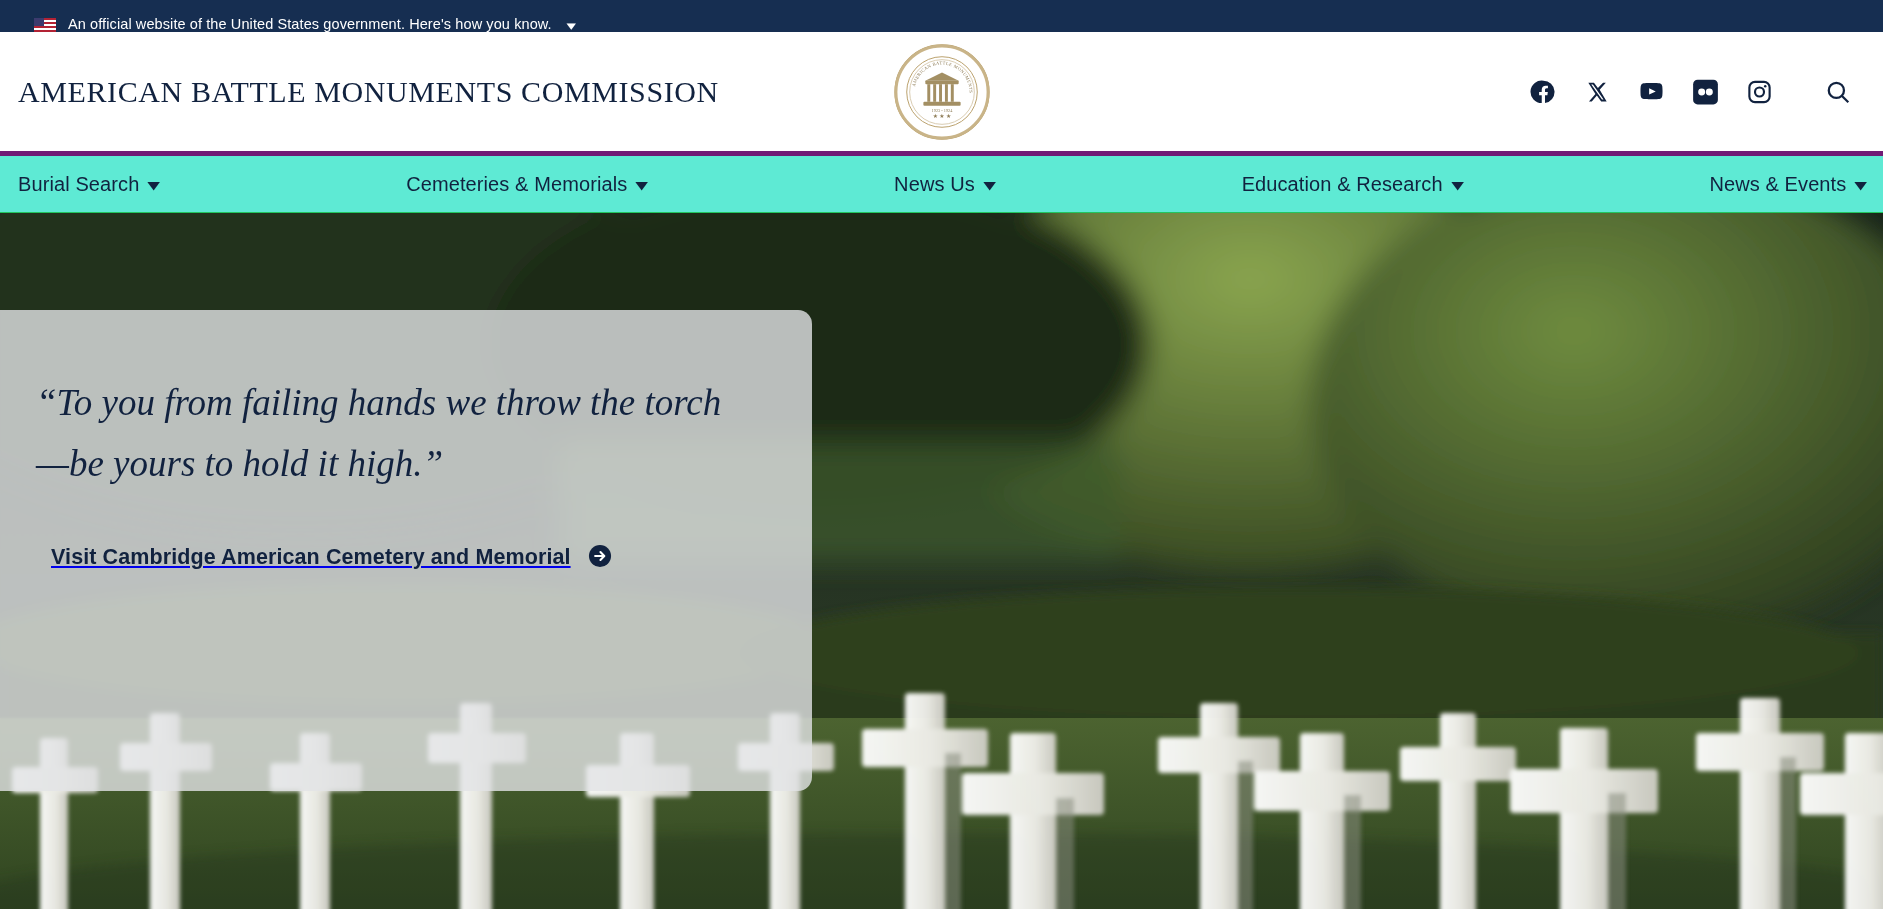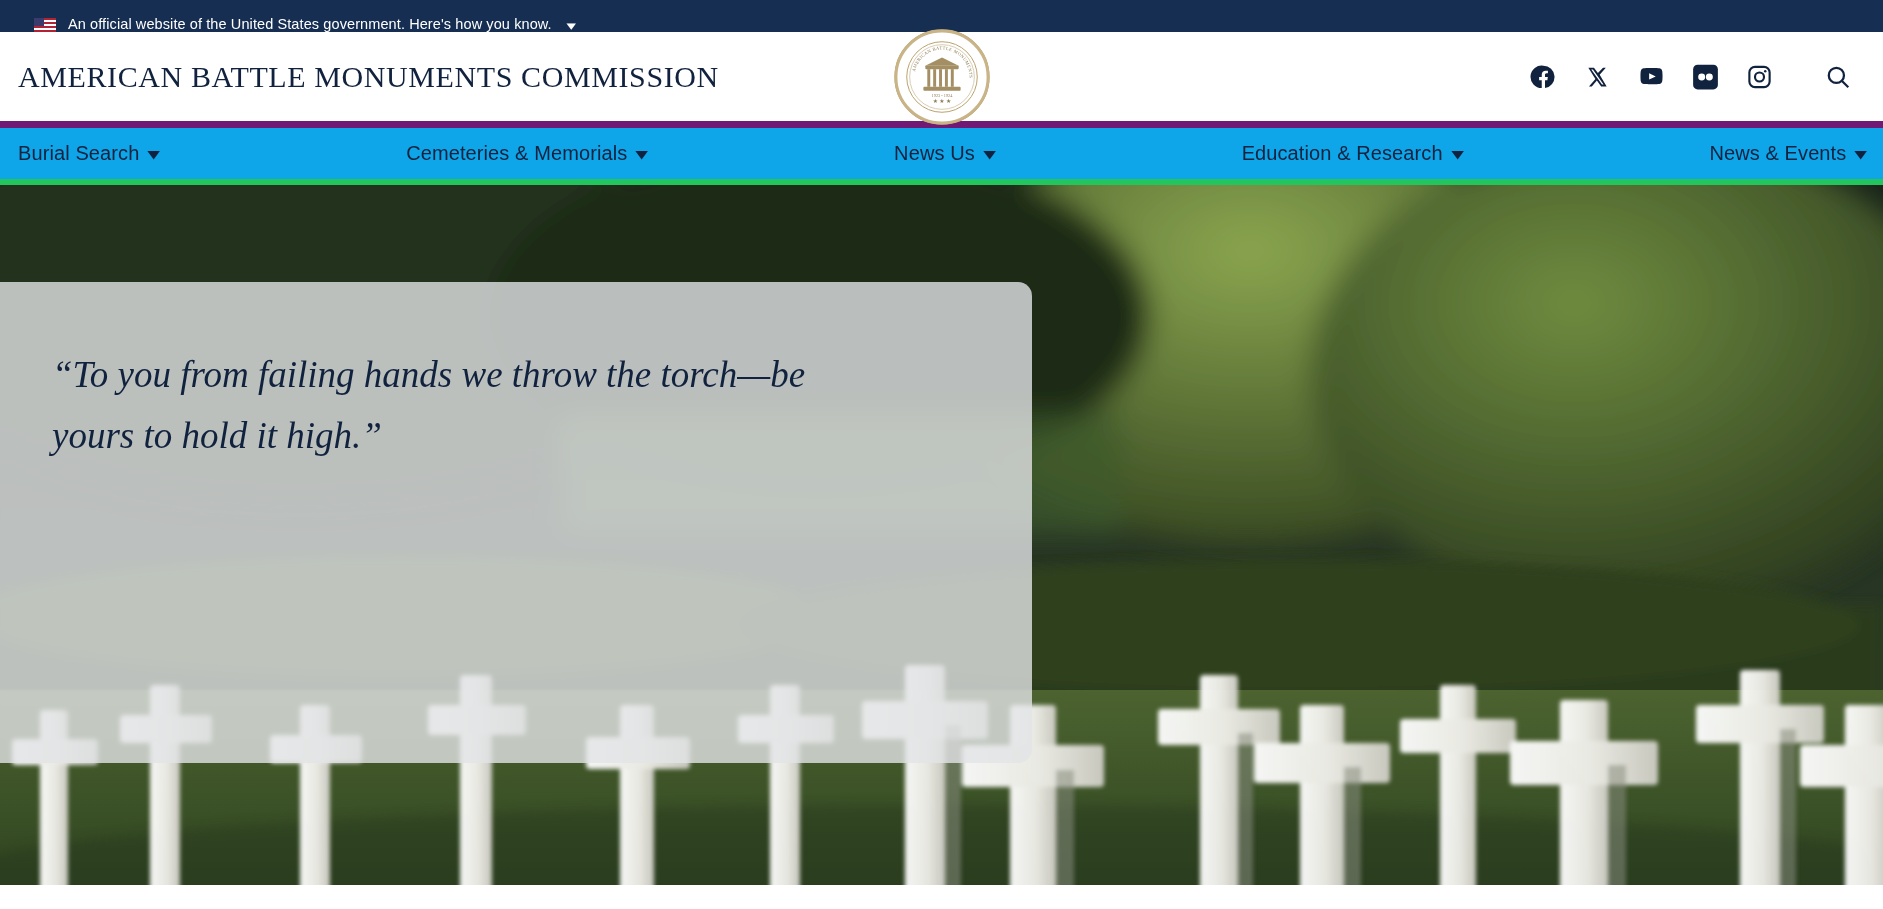--- a/index.html
+++ b/index.html
@@ -46,23 +46,23 @@
   .gov-chevron {
     margin-left: 16px;
     font-size: 13px;
     line-height: 1;
     transform: scaleX(1.45) scaleY(1.0);
     display: inline-block;
   }
 
   
   .header {
-    height: 96px;
+    height: 124px;
     background: #fff;
-    border-bottom: 7px solid #701a75;
+    border-bottom: 5px solid #701a75;
     display: flex;
     align-items: center;
     position: relative;
   }
   .site-title {
     position: absolute;
     left: 18px;
     top: 50%;
     transform: translateY(-50%);
     font-family: "Liberation Serif", serif;
@@ -103,22 +103,22 @@
     transform: translateY(-50%);
     width: 30px; height: 30px;
     display: flex; align-items: center; justify-content: center;
     background: none; border: 0; cursor: pointer;
     color: #11223f;
   }
 
   
   .nav {
     height: 57px;
-    background: #0ea5e9;
-    border-bottom: 6px solid #22c55e;
+    background: #5eead4;
+    border-bottom: 1px solid #22c55e;
     display: flex;
     align-items: center;
   }
   .nav-inner {
     width: 100%;
     display: flex;
     align-items: center;
     justify-content: space-between;
     padding: 0 18px;
   }
@@ -148,26 +148,26 @@
     height: 700px;
     overflow: hidden;
     background: #2b3b25;
   }
   .hero-bg { position: absolute; inset: 0; }
 
   .quote-card {
     position: absolute;
     left: 0;
     top: 97px;
-    width: 1032px;
+    width: 812px;
     height: 481px;
     background: rgba(226,228,230,.80);
     border-top-right-radius: 14px;
     border-bottom-right-radius: 14px;
-    padding: 62px 70px 0 52px;
+    padding: 62px 70px 0 36px;
     backdrop-filter: blur(1px);
   }
   .quote-text {
     font-family: "Liberation Serif", serif;
     font-style: italic;
     font-size: 37px;
     line-height: 1.66;
     color: #11223f;
     max-width: 760px;
   }
@@ -397,14 +397,23 @@
           <rect x="1344" y="582" width="17" height="150"></rect>
           <rect x="1608" y="580" width="18" height="155"></rect>
           <rect x="1780" y="544" width="16" height="180"></rect>
         </g>
       </g>
     </svg>
   </div>
 
   <div class="quote-card">
     <div class="quote-text">“To you from failing hands we throw the torch—be yours to hold it high.”</div>
+    <a class="quote-cta" href="#">
+      <span class="label">Visit Cambridge American Cemetery and Memorial</span>
+      <span>
+        <svg width="26" height="26" viewBox="0 0 24 24" fill="none" stroke="#11223f" stroke-width="1.7">
+          <circle cx="12" cy="12" r="10.2" fill="#11223f" stroke="none"></circle>
+          <path d="M7.5 12h8.2M12.4 8.4l3.6 3.6-3.6 3.6" stroke="#ffffff" stroke-width="1.9" stroke-linecap="round" stroke-linejoin="round"></path>
+        </svg>
+      </span>
+    </a>
   </div>
 </section>
 
 </body></html>

